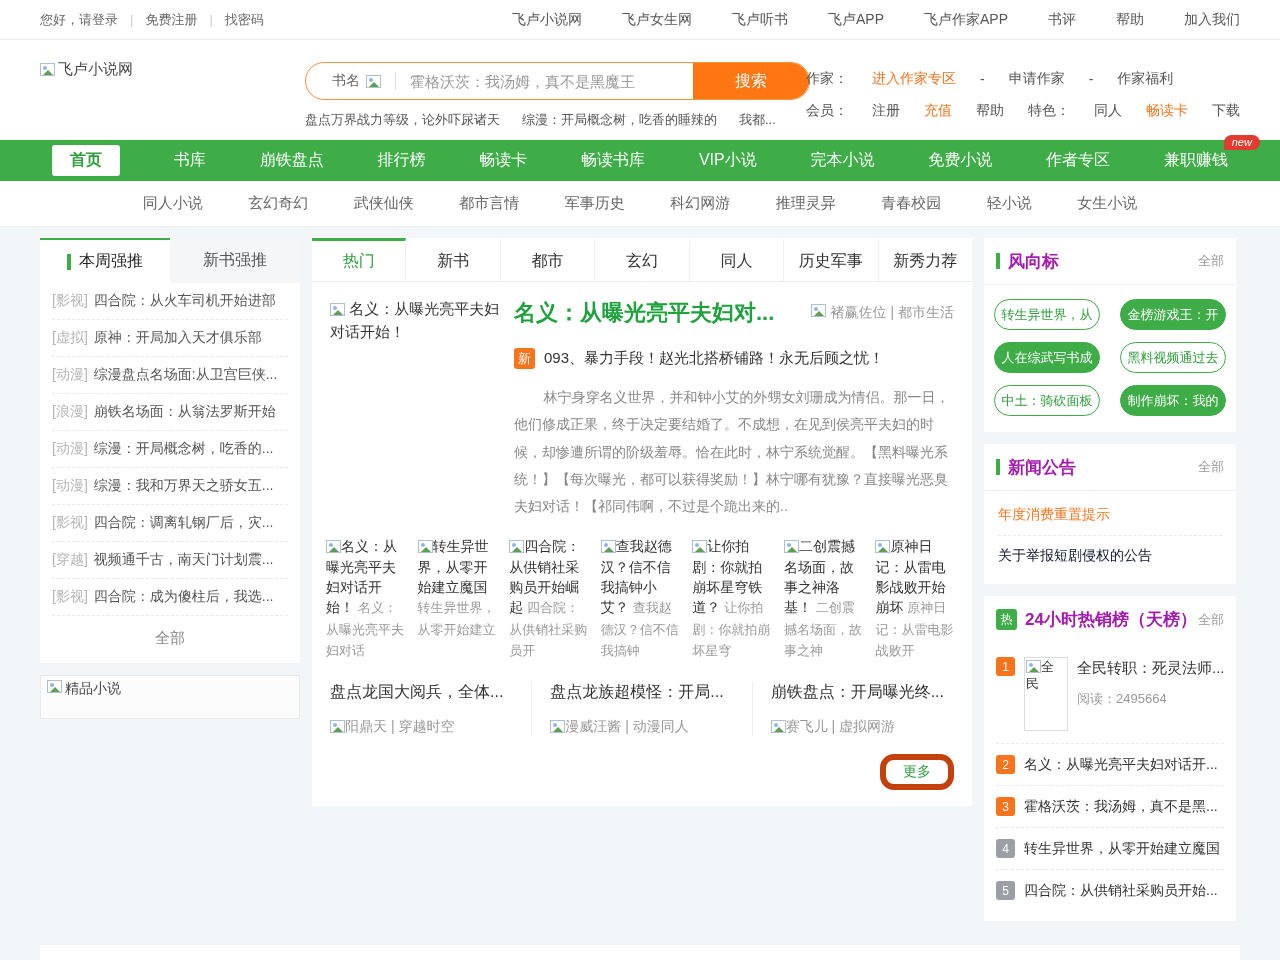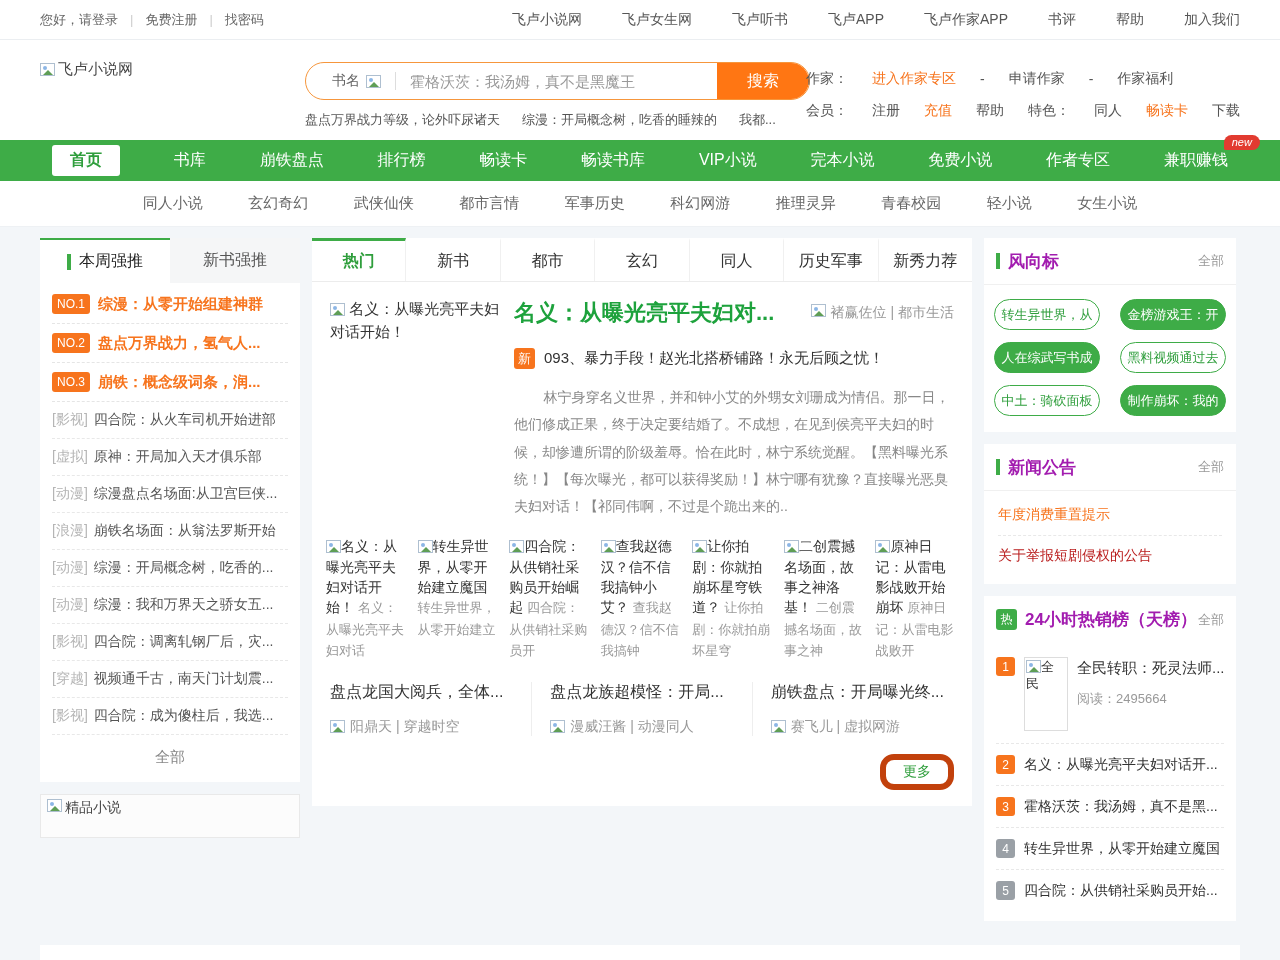--- a/index.html
+++ b/index.html
@@ -19,21 +19,21 @@
 .tb-right{margin-left:auto;display:flex;gap:40px;font-size:14px;color:#555}
 
 .header{background:#fff;height:100px}
 .logo{position:absolute;left:0;top:20px;font-size:15px;color:#444;display:flex;align-items:center;gap:3px}
 .search-area{position:absolute;left:265px;top:22px;width:505px}
 .search-pill{display:flex;align-items:center;height:38px;border:1px solid #f6963c;border-radius:19px;background:#fff;overflow:hidden}
 .search-cat{display:flex;align-items:center;gap:6px;padding-left:26px;color:#666;font-size:14px;cursor:pointer;flex:none}
 .search-div{width:1px;height:18px;background:#ddd;margin:0 14px}
 .search-input{flex:1;border:none;outline:none;font-size:15px;color:#333;height:100%;min-width:0}
 .search-input::placeholder{color:#999}
-.search-btn{width:92px;height:38px;background:#ff7613;color:#fff;font-size:16px;border:none;border-radius:0 19px 19px 0;cursor:pointer;flex:none}
+.search-btn{width:116px;height:38px;background:#ff7613;color:#fff;font-size:16px;border:none;border-radius:0 19px 19px 0;cursor:pointer;flex:none}
 .hot-words{margin-top:11px;display:flex;gap:22px;font-size:13px;color:#555;white-space:nowrap}
 .header-right{position:absolute;right:0;top:23px;font-size:14px;color:#555}
 .hr-row{display:flex;align-items:center;gap:24px;height:32px}
 .or{color:#f7741d}
 
 .mainnav{background:#3eac47;height:41px}
 .mainnav .wrap{display:flex;align-items:center;height:100%;justify-content:space-between;padding:0 12px}
 .nav-item{color:#fff;font-size:16px;position:relative}
 .nav-item.active{background:#fff;color:#2f9e3c;padding:5px 18px;border-radius:3px;font-weight:bold}
 .new-badge{position:absolute;top:-15px;right:-32px;background:#e23b30;color:#fff;font-size:11px;font-style:italic;padding:1px 8px 2px;border-radius:9px 9px 9px 2px}
@@ -59,51 +59,51 @@
 .slist{padding:0 12px}
 .slist-row{display:flex;gap:6px;padding:9px 0;border-bottom:1px dashed #e8e8e8;font-size:14px;white-space:nowrap;overflow:hidden}
 .slist-tag{color:#b5b5b5;flex:none}
 .slist-title{color:#555}
 .side-all{display:block;text-align:center;color:#888;font-size:15px;padding:13px 0 15px}
 .boutique{margin-top:12px;height:44px;border:1px solid #e9e9e9;background:#fcfcfc;padding:4px 6px;font-size:14px;color:#444;overflow:hidden;display:flex;align-items:flex-start;gap:3px}
 
 .ctabs{display:flex;height:44px;border-bottom:1px solid #ececec}
 .ctab{flex:1;display:flex;align-items:center;justify-content:center;font-size:16px;color:#333;border-right:1px solid #f0f0f0;border-top:3px solid transparent;cursor:pointer}
 .ctab:last-child{border-right:none}
-.ctab.active{border-top-color:#3eac47;color:#2f9e3c;font-weight:bold}
+.ctab.active{border-top-color:#3eac47;color:#2f9e3c;font-weight:normal}
 .featured{display:flex;padding:16px 18px 6px}
 .f-cover{width:170px;height:200px;flex:none;font-size:15px;color:#333;line-height:1.5;overflow:hidden}
 .f-main{flex:1;padding-left:14px;min-width:0}
 .f-top{display:flex;align-items:center}
 .f-title{font-size:22px;color:#1da23c;font-weight:bold;white-space:nowrap;overflow:hidden;max-width:300px}
 .f-author{margin-left:auto;color:#999;font-size:14px;display:flex;gap:5px;align-items:flex-start;flex:none}
 .f-chapter{margin-top:20px;display:flex;align-items:center;gap:9px;font-size:15px;color:#333}
 .badge-new{background:#f7741d;color:#fff;font-size:13px;width:21px;height:21px;display:flex;align-items:center;justify-content:center;border-radius:3px;flex:none}
 .f-desc{margin-top:15px;font-size:14px;color:#888;line-height:1.95;text-indent:2.1em}
 .cgrid{display:flex;padding:10px 14px 0;gap:9px}
 .gcard{flex:1;min-width:0;cursor:pointer}
 .gcard-img{min-height:94px;overflow:hidden;font-size:14px;color:#333;line-height:1.45}
 .gcard-cap{margin-top:9px;color:#999;font-size:13px;line-height:1.65;height:43px;overflow:hidden}
 .cbottom{display:flex;margin-top:20px}
 .cb-item{flex:1;padding:0 18px;border-left:1px solid #eee;min-width:0}
 .cb-item:first-child{border-left:none}
 .cb-title{font-size:16px;color:#333;margin-bottom:15px;white-space:nowrap;overflow:hidden;display:block}
-.cb-author{color:#999;font-size:14px;display:flex;gap:5px;align-items:center}
+.cb-author{color:#999;font-size:14px;display:flex;align-items:center}
 .more-row{display:flex;justify-content:flex-end;padding:18px 18px 16px}
 .more-btn{border:6px solid #c2410c;color:#2f9e3c;font-size:14px;padding:3px 17px;border-radius:14px}
 
 .rbox{background:#fff;margin-bottom:12px}
 .rhead{display:flex;align-items:center;height:47px;padding:0 12px;border-bottom:1px solid #f0f0f0}
 .rtitle{font-size:17px;font-weight:bold;color:#a21caf}
 .rall{margin-left:auto;color:#999;font-size:13px}
 .tags{padding:14px 10px 16px;display:grid;grid-template-columns:1fr 1fr;gap:12px 20px}
 .tag{border:1px solid #3eac47;color:#2f9e3c;border-radius:16px;font-size:13px;height:31px;display:flex;align-items:center;justify-content:center;white-space:nowrap;overflow:hidden;cursor:pointer}
 .tag.filled{background:#3eac47;color:#fff;border-color:#3eac47}
 .news-items{padding:4px 14px 8px}
-.news-item{display:block;padding:11px 0;font-size:14px;color:#b91c1c;border-bottom:1px dashed #e8e8e8;white-space:nowrap;overflow:hidden}
+.news-item{display:block;padding:11px 0;font-size:14px;color:#0f172a;border-bottom:1px dashed #e8e8e8;white-space:nowrap;overflow:hidden}
 .news-item:last-child{border-bottom:none}
 .news-item.hl{color:#f7741d}
 .hot-badge{width:21px;height:21px;background:#3eac47;color:#fff;font-size:12px;display:flex;align-items:center;justify-content:center;border-radius:3px;margin-right:8px;flex:none}
 .rank-first{display:flex;gap:9px;padding:14px 12px 12px;align-items:flex-start}
 .rank-no{width:19px;height:19px;flex:none;display:flex;align-items:center;justify-content:center;font-size:12px;color:#fff;background:#f7741d;border-radius:3px}
 .rank-no.gray{background:#9aa0a6}
 .rank-cover{width:44px;height:74px;border:1px solid #ddd;flex:none;overflow:hidden;font-size:13px;color:#333;padding:1px;line-height:1.3}
 .rank-first-info{min-width:0;padding-top:2px}
 .rf-title{font-size:15px;color:#333;white-space:nowrap;overflow:hidden;display:block}
 .rf-reads{margin-top:12px;color:#999;font-size:13px}
@@ -223,34 +223,20 @@
     <div class="box">
       <div class="side-tabs">
         <div class="side-tab active">
           <span class="gbar"></span>
           <span>本周强推</span>
         </div>
         <div class="side-tab">
           <span>新书强推</span>
         </div>
       </div>
-      <div class="top3">
-        <a class="top3-row">
-          <span class="no-badge">NO.1</span>
-          <span class="top3-title">综漫：从零开始组建神群</span>
-        </a>
-        <a class="top3-row">
-          <span class="no-badge">NO.2</span>
-          <span class="top3-title">盘点万界战力，氢气人...</span>
-        </a>
-        <a class="top3-row">
-          <span class="no-badge">NO.3</span>
-          <span class="top3-title">崩铁：概念级词条，润...</span>
-        </a>
-      </div>
       <div class="slist">
         <a class="slist-row">
             <span class="slist-tag">[影视]</span>
             <span class="slist-title">四合院：从火车司机开始进部</span>
           </a>
         <a class="slist-row">
             <span class="slist-tag">[虚拟]</span>
             <span class="slist-title">原神：开局加入天才俱乐部</span>
           </a>
         <a class="slist-row">

